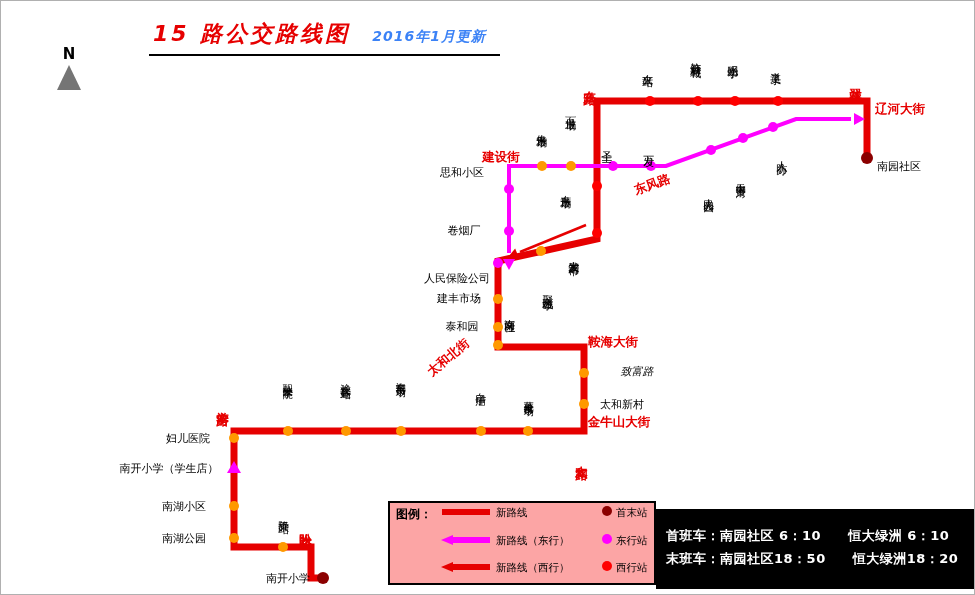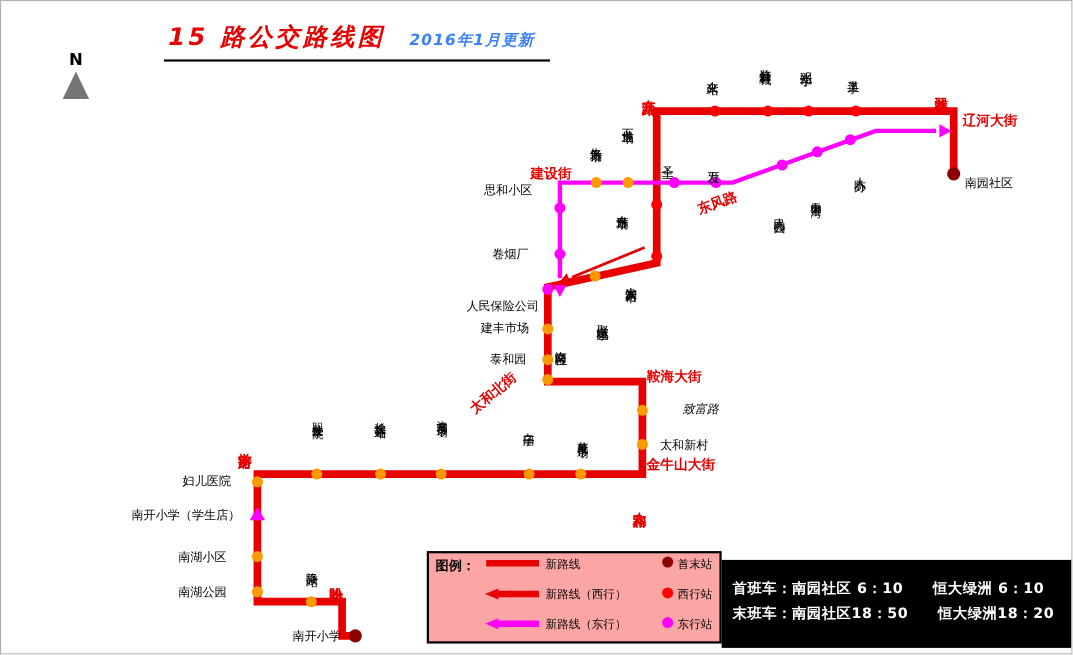--- a/index.html
+++ b/index.html
@@ -162,35 +162,35 @@
         <div class="legend-row">
           <svg width="52" height="12" class="legend-sample">
             <line x1="2" y1="6" x2="50" y2="6" stroke="#e60000" stroke-width="6"></line>
           </svg>
           <span class="legend-line-label">新路线</span>
           <span class="legend-dot" style="background: rgb(139, 0, 0);"></span>
           <span class="legend-station-label">首末站</span>
         </div>
         <div class="legend-row">
           <svg width="52" height="12" class="legend-sample">
+            <line x1="11" y1="6" x2="50" y2="6" stroke="#ff00ff" stroke-width="6"></line>
+            <polygon points="1,6 13,1 13,11" fill="#ff00ff"></polygon>
+          </svg>
+          <span class="legend-line-label">新路线（东行）</span>
+          <span class="legend-dot" style="background: rgb(255, 0, 255);"></span>
+          <span class="legend-station-label">东行站</span>
+        </div>
+        <div class="legend-row">
+          <svg width="52" height="12" class="legend-sample">
             <line x1="11" y1="6" x2="50" y2="6" stroke="#e60000" stroke-width="6"></line>
             <polygon points="1,6 13,1 13,11" fill="#e60000"></polygon>
           </svg>
           <span class="legend-line-label">新路线（西行）</span>
           <span class="legend-dot" style="background: rgb(255, 0, 0);"></span>
           <span class="legend-station-label">西行站</span>
-        </div>
-        <div class="legend-row">
-          <svg width="52" height="12" class="legend-sample">
-            <line x1="11" y1="6" x2="50" y2="6" stroke="#ff00ff" stroke-width="6"></line>
-            <polygon points="1,6 13,1 13,11" fill="#ff00ff"></polygon>
-          </svg>
-          <span class="legend-line-label">新路线（东行）</span>
-          <span class="legend-dot" style="background: rgb(255, 0, 255);"></span>
-          <span class="legend-station-label">东行站</span>
         </div>
       </div>
   </div>
 
   <div id="schedule">
     <div>首班车：南园社区 6：10　　恒大绿洲 6：10</div>
     <div>末班车：南园社区18：50　　恒大绿洲18：20</div>
   </div>
 
 </div>

